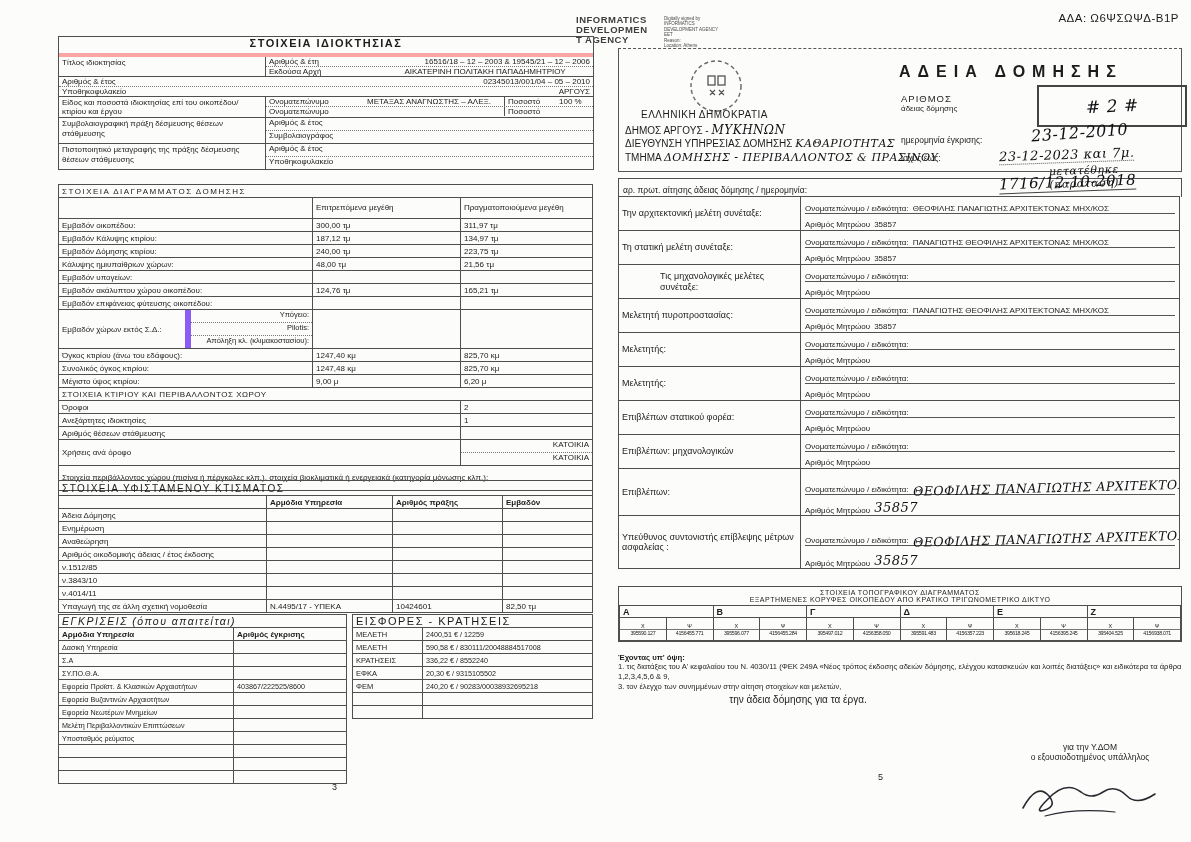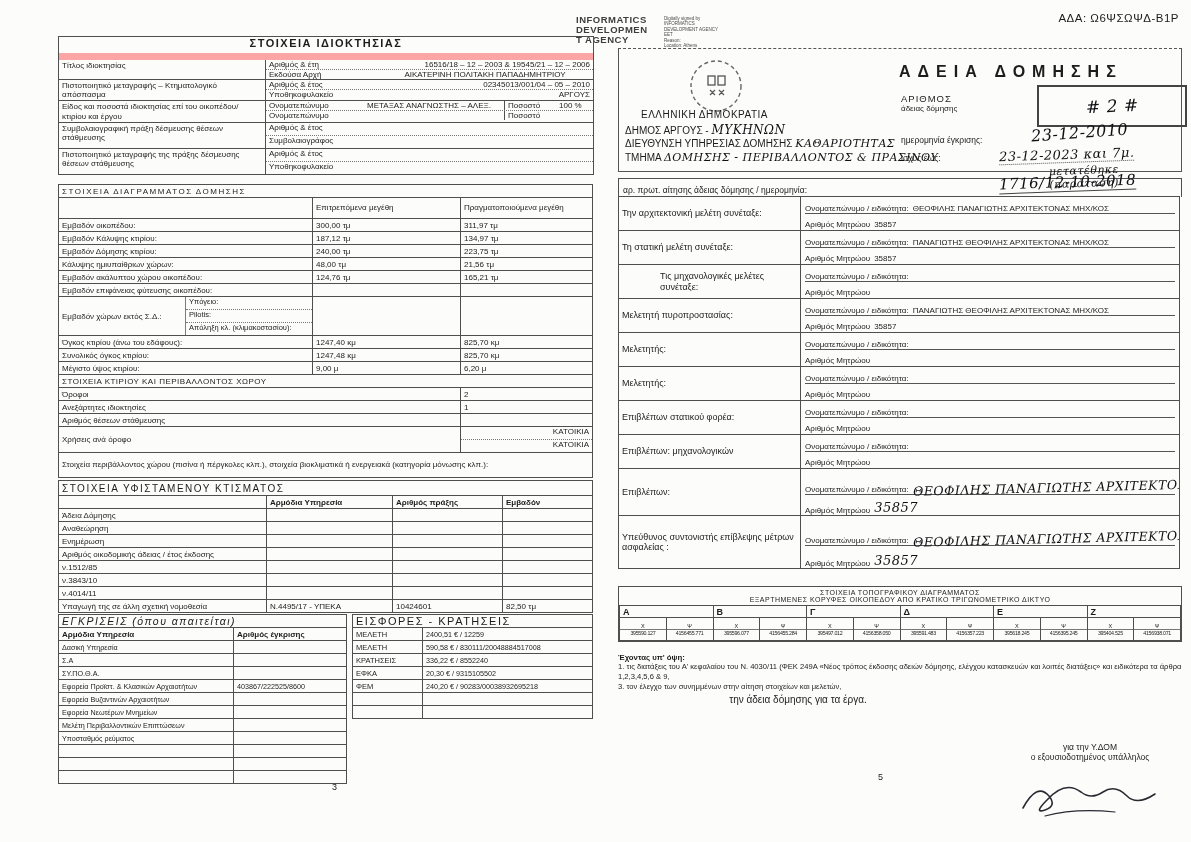--- a/index.html
+++ b/index.html
@@ -40,38 +40,37 @@
   <div class="abs stamp-small" style="top:16px;left:664px;width:90px;">
     <div>Digitally signed by</div>
     <div>INFORMATICS</div>
     <div>DEVELOPMENT AGENCY</div>
     <div>EET</div>
     <div>Reason:</div>
     <div>Location: Athens</div>
   </div>
 
   <div class="abs" style="top:36px;left:58px;width:534px;border:1px solid #4f4f4f;">
-    <div class="sec-title" style="border-bottom:7px solid #fca5a5;">ΣΤΟΙΧΕΙΑ ΙΔΙΟΚΤΗΣΙΑΣ</div>
+    <div class="sec-title" style="border-bottom:4px solid #fca5a5;">ΣΤΟΙΧΕΙΑ ΙΔΙΟΚΤΗΣΙΑΣ</div>
 
     <div style="display:flex;border-bottom:1px solid #4f4f4f;">
       <div style="width:200px;border-right:1px solid #4f4f4f;font-size:8px;padding:1px 3px;">Τίτλος ιδιοκτησίας</div>
       <div style="flex:1;">
         <div style="display:flex;border-bottom:1px dotted #777;">
           <span style="width:105px;font-size:8px;padding:0 3px;">Αριθμός &amp; έτη</span>
           <span class="num" style="flex:1;font-size:8px;padding:0 3px;">16516/18 – 12 – 2003 &amp; 19545/21 – 12 – 2006</span>
         </div>
         <div style="display:flex;">
           <span style="width:105px;font-size:8px;padding:0 3px;">Εκδούσα Αρχή</span>
           <span class="ctr" style="flex:1;font-size:8px;padding:0 3px;">ΑΙΚΑΤΕΡΙΝΗ ΠΟΛΙΤΑΚΗ ΠΑΠΑΔΗΜΗΤΡΙΟΥ</span>
         </div>
       </div>
     </div>
 
     <div style="display:flex;border-bottom:1px solid #4f4f4f;">
-      <div style="width:200px;border-right:1px solid #4f4f4f;font-size:8px;padding:1px 3px;" class="wrap">Πιστοποιητικό μεταγραφής – Κτηματολογικό απόσπασμα</div>
       <div style="flex:1;">
         <div style="display:flex;border-bottom:1px dotted #777;">
           <span style="width:105px;font-size:8px;padding:0 3px;">Αριθμός &amp; έτος</span>
           <span class="num" style="flex:1;font-size:8px;padding:0 3px;">02345013/001/04 – 05 – 2010</span>
         </div>
         <div style="display:flex;">
           <span style="width:105px;font-size:8px;padding:0 3px;">Υποθηκοφυλακείο</span>
           <span class="num" style="flex:1;font-size:8px;padding:0 3px;">ΑΡΓΟΥΣ</span>
         </div>
       </div>
@@ -160,39 +159,44 @@
             <td class="num">240,00 τμ</td>
             <td class="num">223,75 τμ</td>
           </tr>
 
           <tr>
             <td>Κάλυψης ημιυπαίθριων χώρων:</td>
             <td class="num">48,00 τμ</td>
             <td class="num">21,56 τμ</td>
           </tr>
 
+          <tr>
+            <td>Εμβαδόν υπογείων:</td>
+            <td class="num"></td>
+            <td class="num"></td>
+          </tr>
 
           <tr>
             <td>Εμβαδόν ακάλυπτου χώρου οικοπέδου:</td>
             <td class="num">124,76 τμ</td>
             <td class="num">165,21 τμ</td>
           </tr>
 
           <tr>
             <td>Εμβαδόν επιφάνειας φύτευσης οικοπέδου:</td>
             <td class="num"></td>
             <td class="num"></td>
           </tr>
         </tbody>
       <tbody>
           <tr>
         <td style="height:38px;padding:0;">
           <div style="display:flex;height:100%;">
             <div style="width:120px;display:flex;align-items:center;padding:0 3px;font-size:8px;">Εμβαδόν χώρων εκτός Σ.Δ.:</div>
-            <div style="flex:1;border-left:1px solid #8b5cf6;">
+            <div style="flex:1;border-left:6px solid #8b5cf6;text-align:right;">
               <div style="border-bottom:1px dotted #777;font-size:7.5px;padding:0 3px;height:12px;">Υπόγειο:</div>
               <div style="border-bottom:1px dotted #777;font-size:7.5px;padding:0 3px;height:12px;">Pilotis:</div>
               <div style="font-size:7.5px;padding:0 3px;height:12px;">Απόληξη κλ. (κλιμακοστασίου):</div>
             </div>
           </div>
         </td>
         <td></td>
         <td></td>
       </tr>
       </tbody>
@@ -276,28 +280,28 @@
 
 
           <tr>
             <td>Άδεια Δόμησης</td>
             <td class="ctr"></td>
             <td class="ctr"></td>
             <td class="num"></td>
           </tr>
 
           <tr>
+            <td>Ενημέρωση</td>
+            <td class="ctr"></td>
+            <td class="ctr"></td>
+            <td class="num"></td>
+          </tr>
+
+          <tr>
             <td>Αναθεώρηση</td>
-            <td class="ctr"></td>
-            <td class="ctr"></td>
-            <td class="num"></td>
-          </tr>
-
-          <tr>
-            <td>Ενημέρωση</td>
             <td class="ctr"></td>
             <td class="ctr"></td>
             <td class="num"></td>
           </tr>
 
           <tr>
             <td>Αριθμός οικοδομικής άδειας / έτος έκδοσης</td>
             <td class="ctr"></td>
             <td class="ctr"></td>
             <td class="num"></td>

